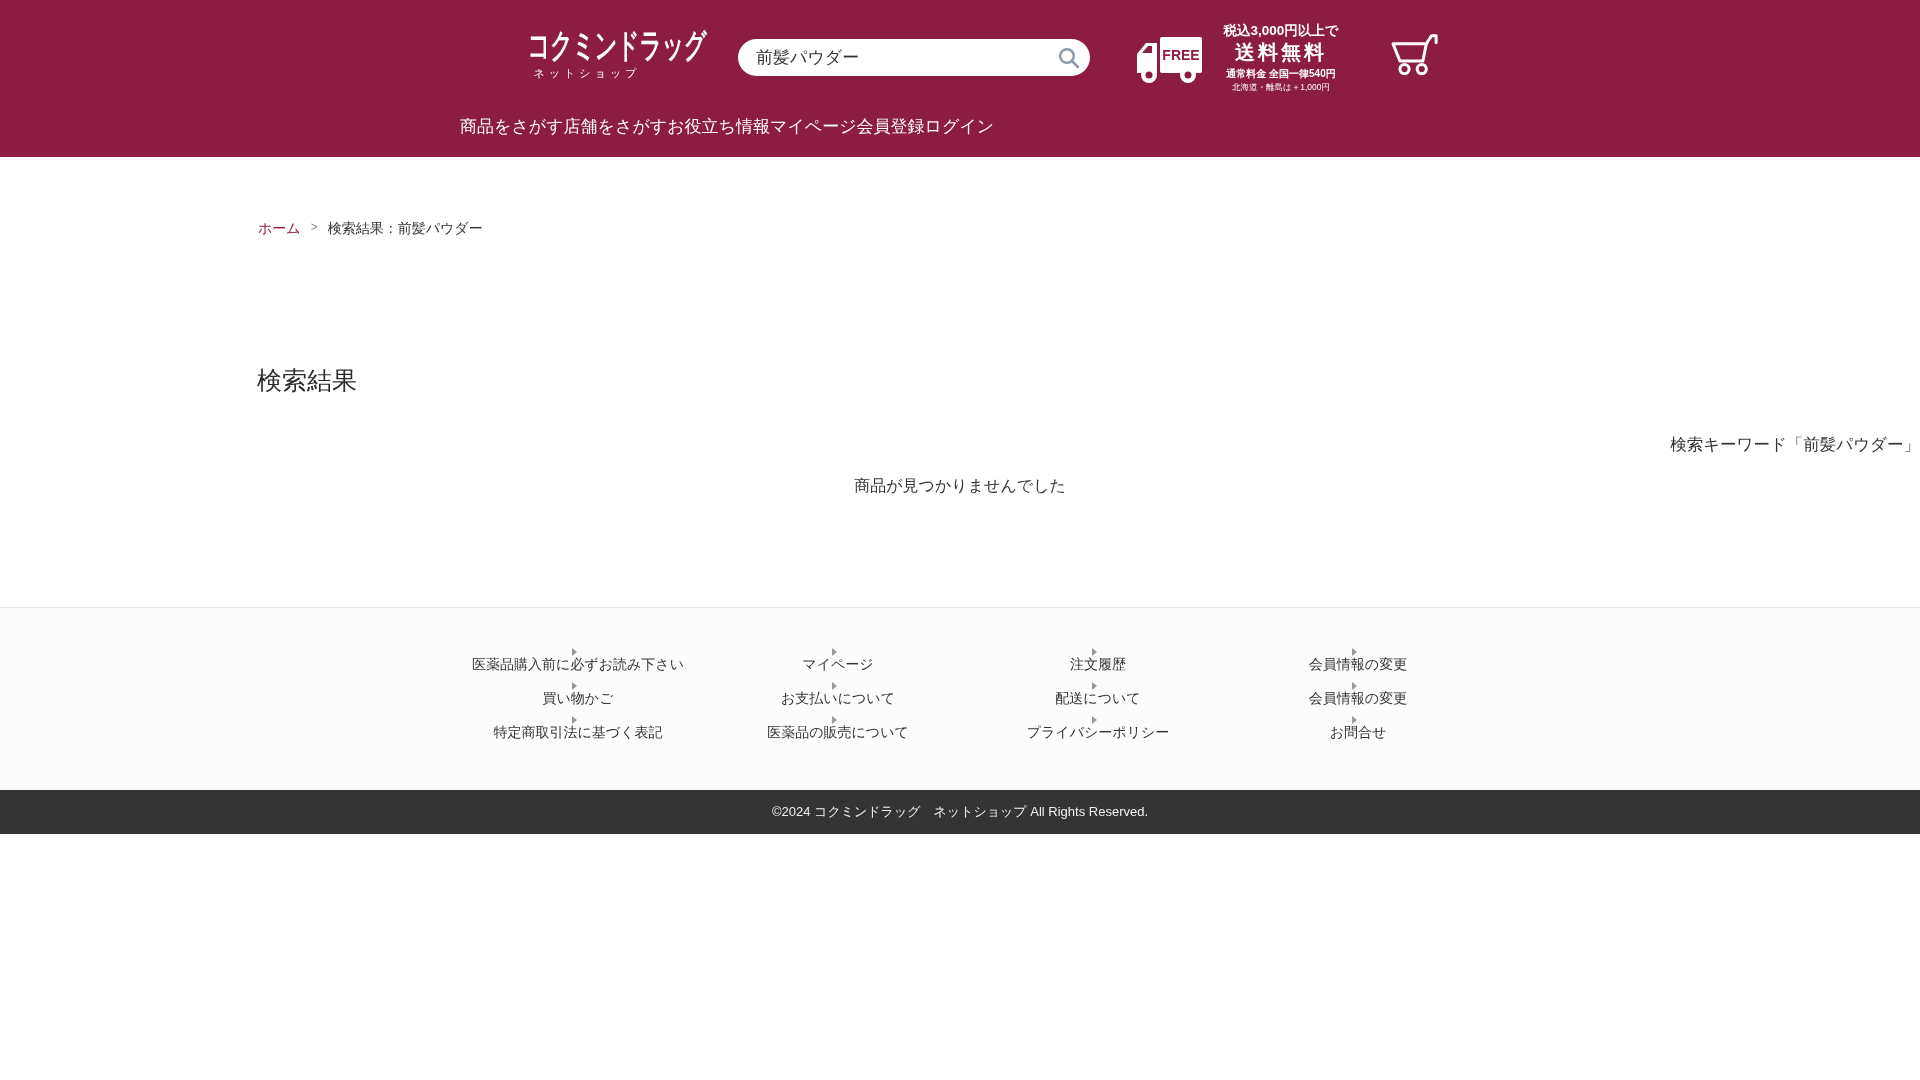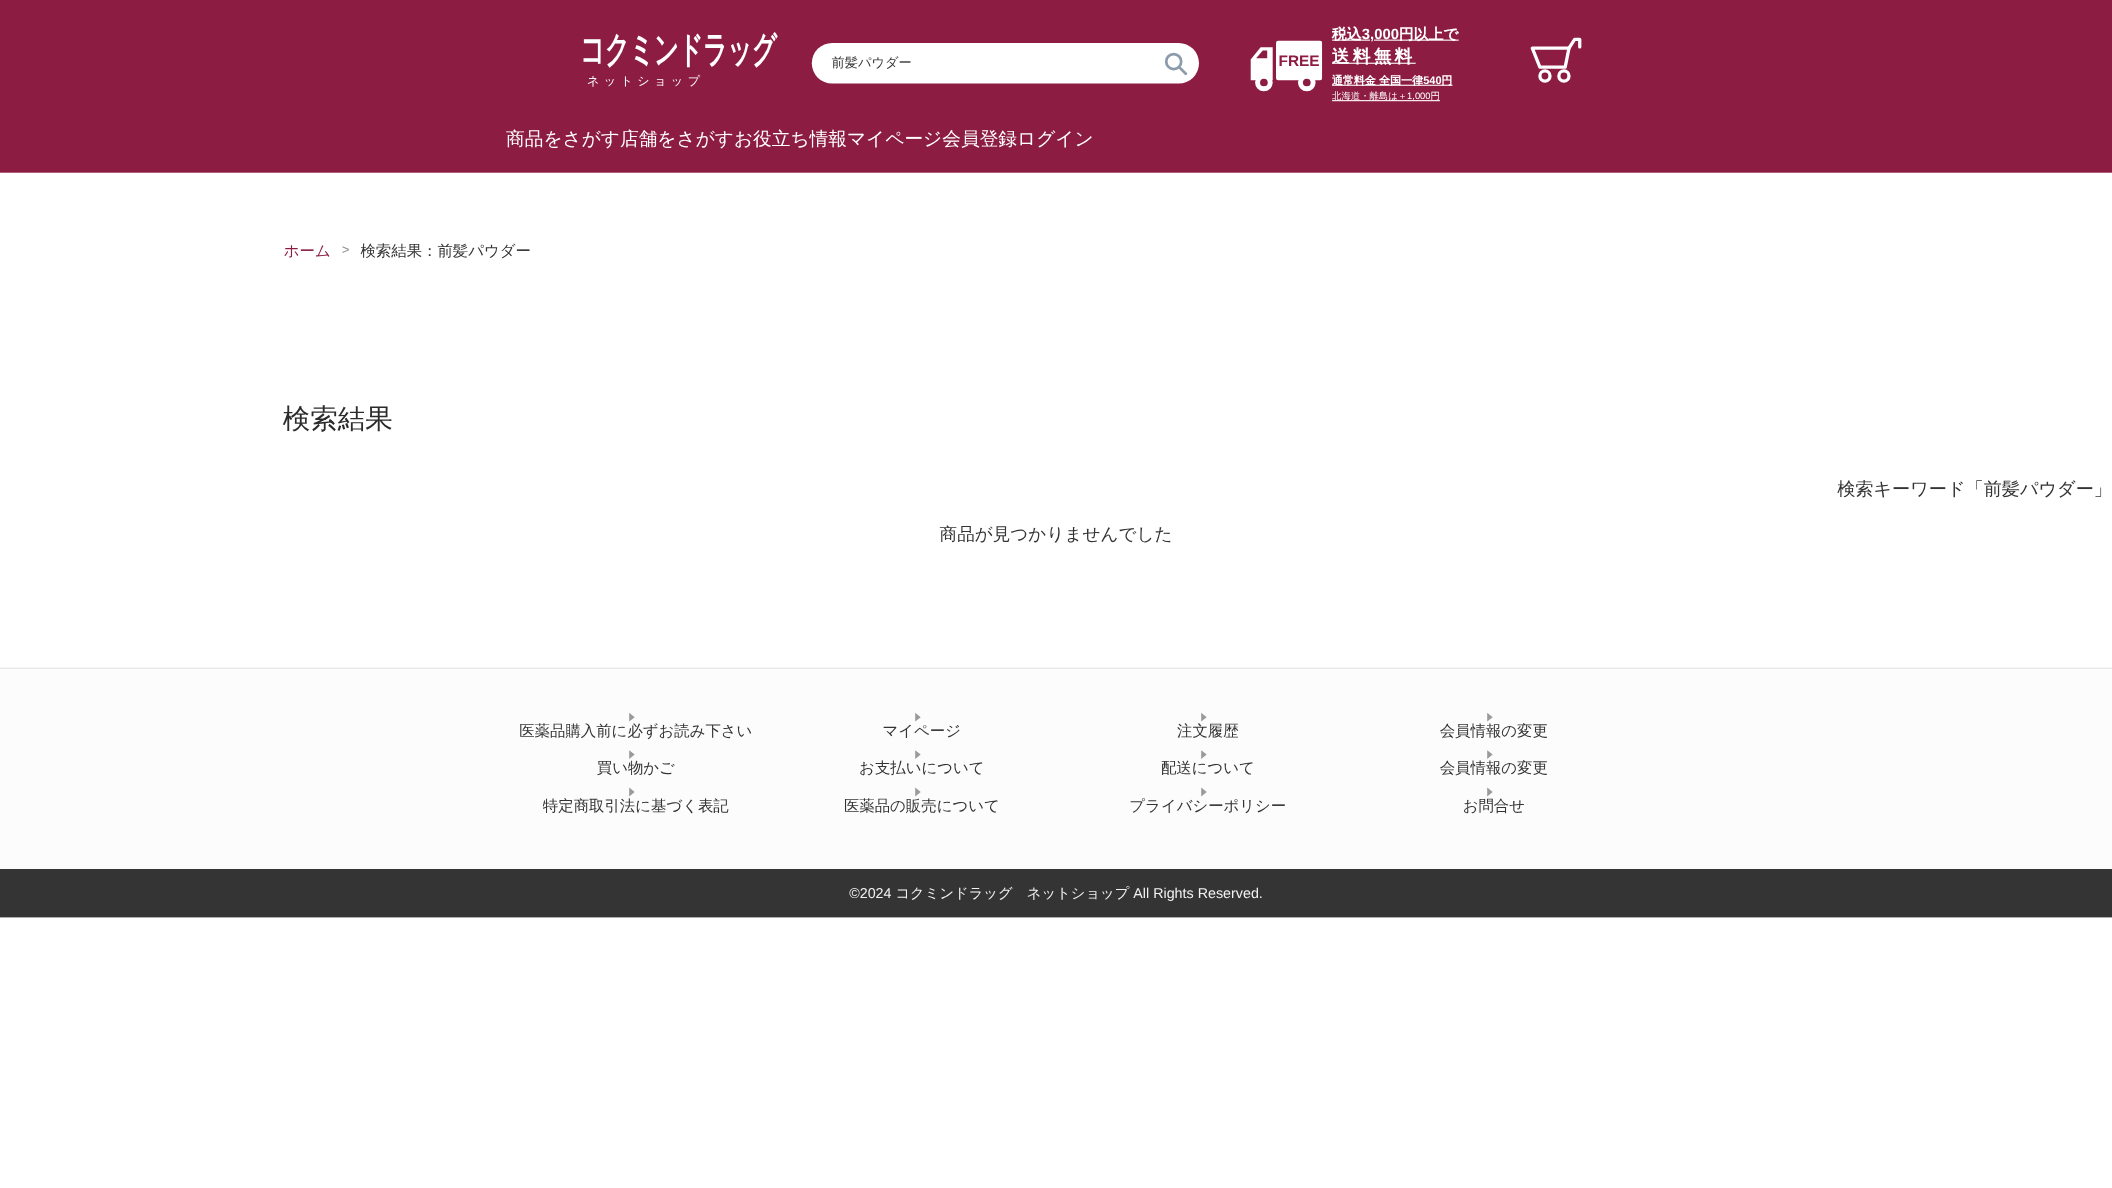--- a/index.html
+++ b/index.html
@@ -11,30 +11,30 @@
   .header { position:absolute; left:0; top:0; width:1920px; height:157px; background:#8C1C41; }
 
   .logo { position:absolute; left:497px; top:26px; width:180px; text-align:center; cursor:pointer; }
   .logo-main { color:#fff; font-weight:bold; font-size:34px; line-height:38px; letter-spacing:-1px;
                transform:scaleX(0.66); transform-origin:center; white-space:nowrap; }
   .logo-sub { color:#fff; font-size:11px; letter-spacing:4px; margin-top:2px; white-space:nowrap; }
 
   .searchbox { position:absolute; left:738px; top:39px; width:352px; height:37px; background:#fff;
                border-radius:19px; }
   .search-input { position:absolute; left:0; top:0; width:100%; height:100%; border:none; outline:none;
-                  background:transparent; border-radius:19px; padding:0 46px 0 18px; font-size:12px;
+                  background:transparent; border-radius:19px; padding:0 46px 0 18px; font-size:17px;
                   color:#333; font-family:inherit; }
   .search-btn { position:absolute; right:9px; top:7px; width:24px; height:24px; border:none; background:transparent;
                 cursor:pointer; padding:0; }
 
   .shipping { position:absolute; left:1136px; top:22px; display:flex; align-items:flex-start; }
   .truck-wrap { margin-top:14px; margin-right:9px; }
-  .ship-text { width:140px; text-align:left; color:#fff;text-decoration:underline; }
+  .ship-text { width:140px; text-align:center; color:#fff; }
   .ship-l1 { font-size:13.5px; font-weight:bold; line-height:17px; white-space:nowrap; }
-  .ship-l2 { font-size:16px; font-weight:bold; letter-spacing:3px; line-height:24px; margin-top:1px; white-space:nowrap; }
+  .ship-l2 { font-size:20px; font-weight:bold; letter-spacing:3px; line-height:24px; margin-top:1px; white-space:nowrap; }
   .ship-l3 { font-size:10px; font-weight:bold; line-height:12px; margin-top:4px; white-space:nowrap; }
   .ship-l4 { font-size:8.5px; line-height:10px; margin-top:2px; white-space:nowrap; }
 
   .cart { position:absolute; left:1388px; top:30px; width:56px; height:46px; cursor:pointer; }
 
   .nav { position:absolute; left:460px; top:116px; width:1000px; display:flex; justify-content:flex-start; }
   .nav a { color:#fff; text-decoration:none; font-size:17px; line-height:22px; cursor:pointer; white-space:nowrap; }
 
   
   .breadcrumb { position:absolute; left:258px; top:220px; font-size:14px; display:flex; align-items:flex-start; }

